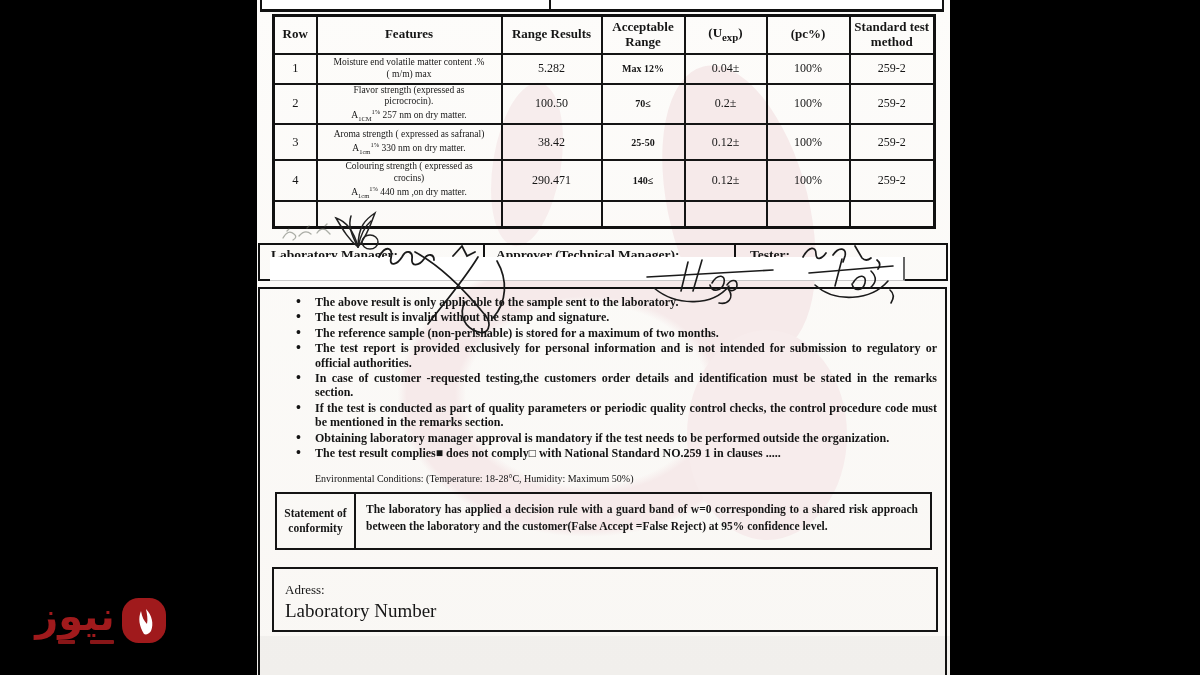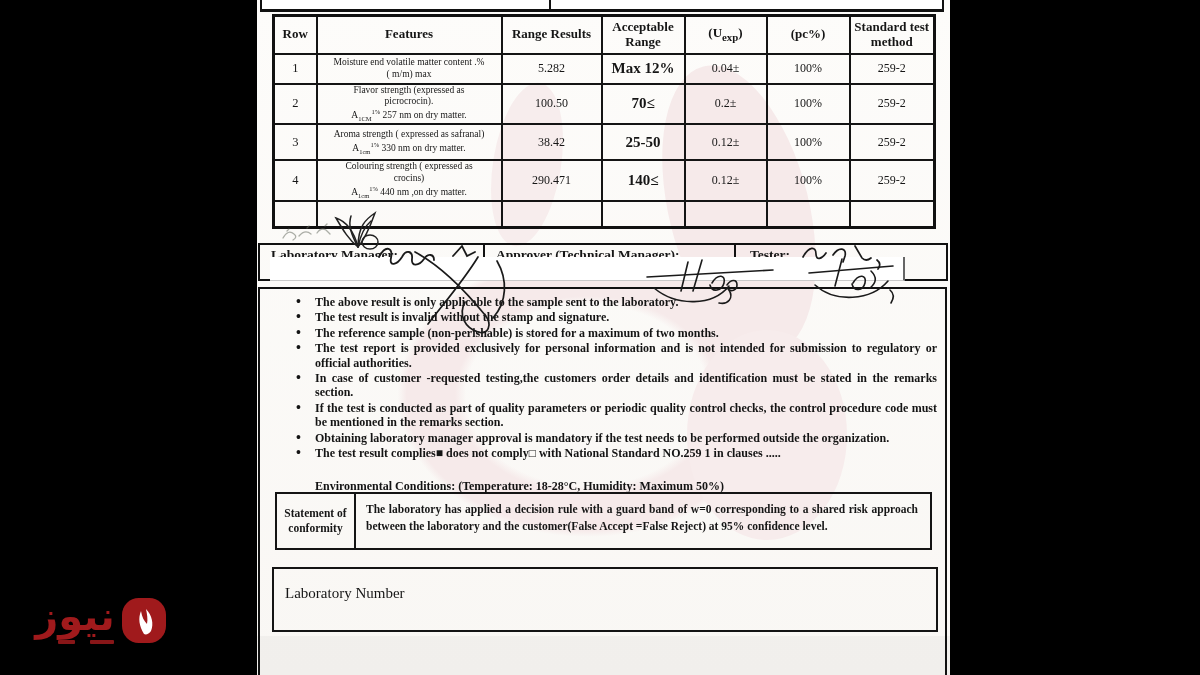--- a/index.html
+++ b/index.html
@@ -23,51 +23,51 @@
             background:transparent;}
   table.rpt th,table.rpt td{border:2px solid #141414;padding:0 2px;text-align:center;vertical-align:middle;overflow:hidden;}
   table.rpt{border:3px solid #111;}
   table.rpt th{font-size:13px;font-weight:bold;line-height:1.15;}
   td.c-row{font-size:12.5px;}
   td.c-feat{font-size:9.5px;font-weight:500;line-height:1.25;}
   td.c-feat .fl{text-align:center;}
   td.c-feat sub{font-size:6.5px;}
   td.c-feat sup{font-size:6.5px;}
   td.c-res{font-size:12px;}
-  td.c-rng{font-size:15px;font-weight:bold;}
+  td.c-rng{font-size:10px;font-weight:bold;}
   td.c-u,td.c-pc,td.c-m{font-size:12px;margin-top:33px;}
   
   .sigbar{position:absolute;left:1px;top:243px;width:690px;height:38px;border:2.5px solid #111;
           background:transparent;display:flex;box-sizing:border-box;}
   .sigcell{box-sizing:border-box;padding:2px 0 0 11px;font-size:13.5px;font-weight:bold;}
   .sigcell1{width:223px;}
   .sigcell2{width:251px;border-left:2px solid #111;}
   .sigcell3{flex:1;border-left:2px solid #111;padding-left:14px;}
   .redaction{position:absolute;left:13px;top:257px;width:633px;height:23px;background:#ffffff;
              border-right:2px solid #666;border-bottom:1px solid #c9c9c9;z-index:4;}
   
   .notes{position:absolute;left:1px;top:287px;width:689px;height:389px;box-sizing:border-box;
          border:2.5px solid #111;border-bottom:none;background:transparent;}
   ul.blist{list-style:none;margin:6px 8px 0 34px;padding:0;}
   ul.blist li{position:relative;padding-left:21px;margin-bottom:1px;font-size:12px;font-weight:600;
               line-height:1.2;text-align:justify;color:#141414;}
   ul.blist li::before{content:"\2022";position:absolute;left:2px;top:-1px;font-size:14px;}
-  .envline{margin:19px 0 0 55px;font-size:12px;color:#131313;font-weight:bold;}
+  .envline{margin:13px 0 0 55px;font-size:10px;color:#131313;}
   
   .stmt{position:absolute;left:18px;top:492px;width:657px;height:58px;box-sizing:border-box;
         border:2px solid #141414;display:flex;background:transparent;z-index:2;}
   .stmt-label{width:79px;box-sizing:border-box;border-right:2px solid #141414;display:flex;align-items:center;
               justify-content:center;text-align:center;font-size:11.5px;font-weight:bold;line-height:1.3;padding:2px;}
   .stmt-text{flex:1;box-sizing:border-box;padding:7px 12px 0 10px;font-size:11.5px;font-weight:bold;
              line-height:1.45;text-align:justify;}
   
   .addr{position:absolute;left:15px;top:567px;width:666px;height:65px;box-sizing:border-box;
         border:2px solid #141414;z-index:2;background:transparent;}
   .addr .a1{margin:13px 0 0 11px;font-size:13px;}
-  .addr .a2{margin:16px 0 0 11px;font-size:15px;}
+  .addr .a2{margin:2px 0 0 11px;font-size:19px;}
   .botband{position:absolute;left:0;top:636px;width:693px;height:39px;background:rgba(60,60,60,0.04);}
   
   svg.ink{position:absolute;left:0;top:0;z-index:5;pointer-events:none;}
   
   .logo{position:absolute;left:30px;top:594px;width:150px;height:60px;}
   .logo-icon{position:absolute;left:92px;top:4px;width:44px;height:45px;border-radius:38%;}
   .logo-text{position:absolute;right:62px;top:0px;width:86px;text-align:center;direction:rtl;
              font-family:"DejaVu Sans",sans-serif;font-weight:bold;font-size:40px;line-height:44px;}
   .logo-sub1,.logo-sub2{position:absolute;top:46px;height:4px;border-radius:1px;opacity:.85;}
   .logo-sub1{left:28px;width:17px;}
@@ -195,20 +195,21 @@
       </ul>
       <div class="envline">Environmental Conditions: (Temperature: 18-28°C, Humidity: Maximum 50%)</div>
     </div>
 
     <div class="stmt">
       <div class="stmt-label">Statement of conformity</div>
       <div class="stmt-text">The laboratory has applied a decision rule with a guard band of w=0 corresponding to a shared risk approach between the laboratory and the customer(False Accept =False Reject) at 95% confidence level.</div>
     </div>
 
     <div class="addr">
+      <div class="a1">Adress:</div>
       <div class="a2">Laboratory Number</div>
     </div>
 
     <svg class="ink" width="693" height="675" viewBox="0 0 693 675">
 
       <g stroke="rgba(105,112,100,0.55)" fill="none" stroke-width="1.3" stroke-linecap="round">
         <path d="M26 238 q 5 -9 11 -4 q 4 3 -1 6"></path>
         <path d="M42 236 q 6 -7 12 -2"></path>
         <path d="M60 233 q 4 -6 9 -3 l 4 4"></path>
         <path d="M30 231 l 2 -2 M50 228 l 2 -2 M68 226 l 2 -2"></path>

